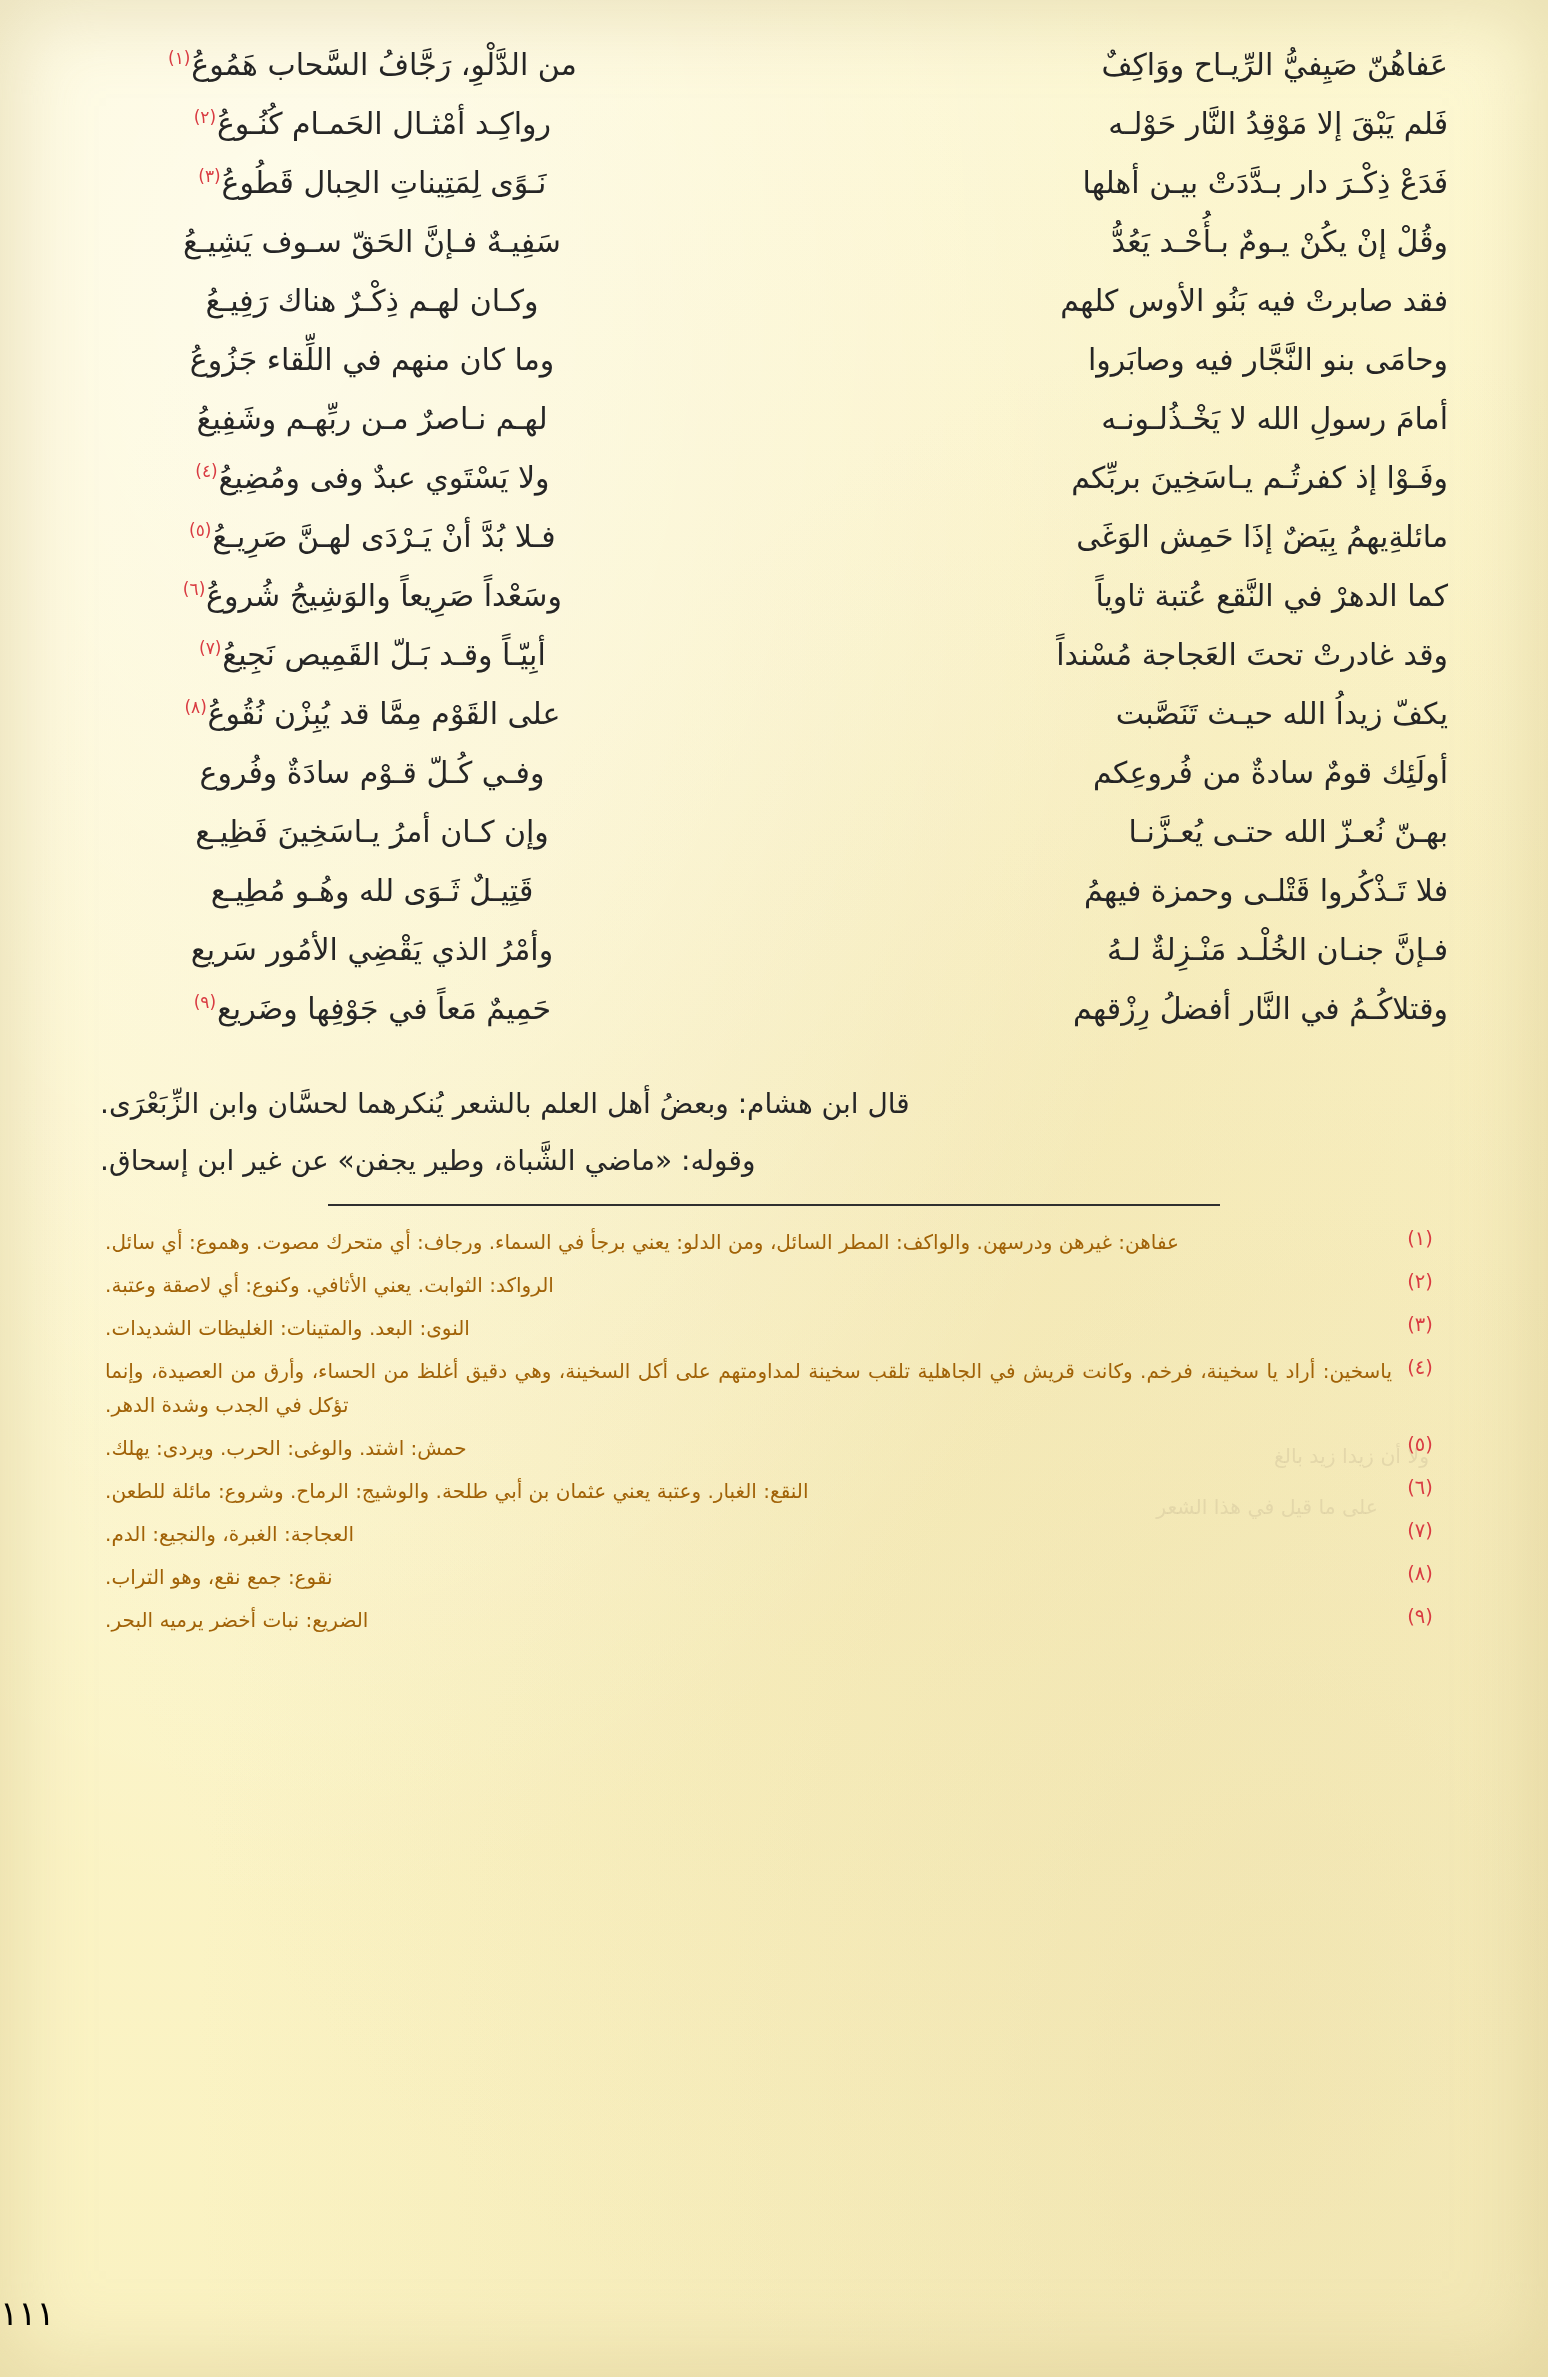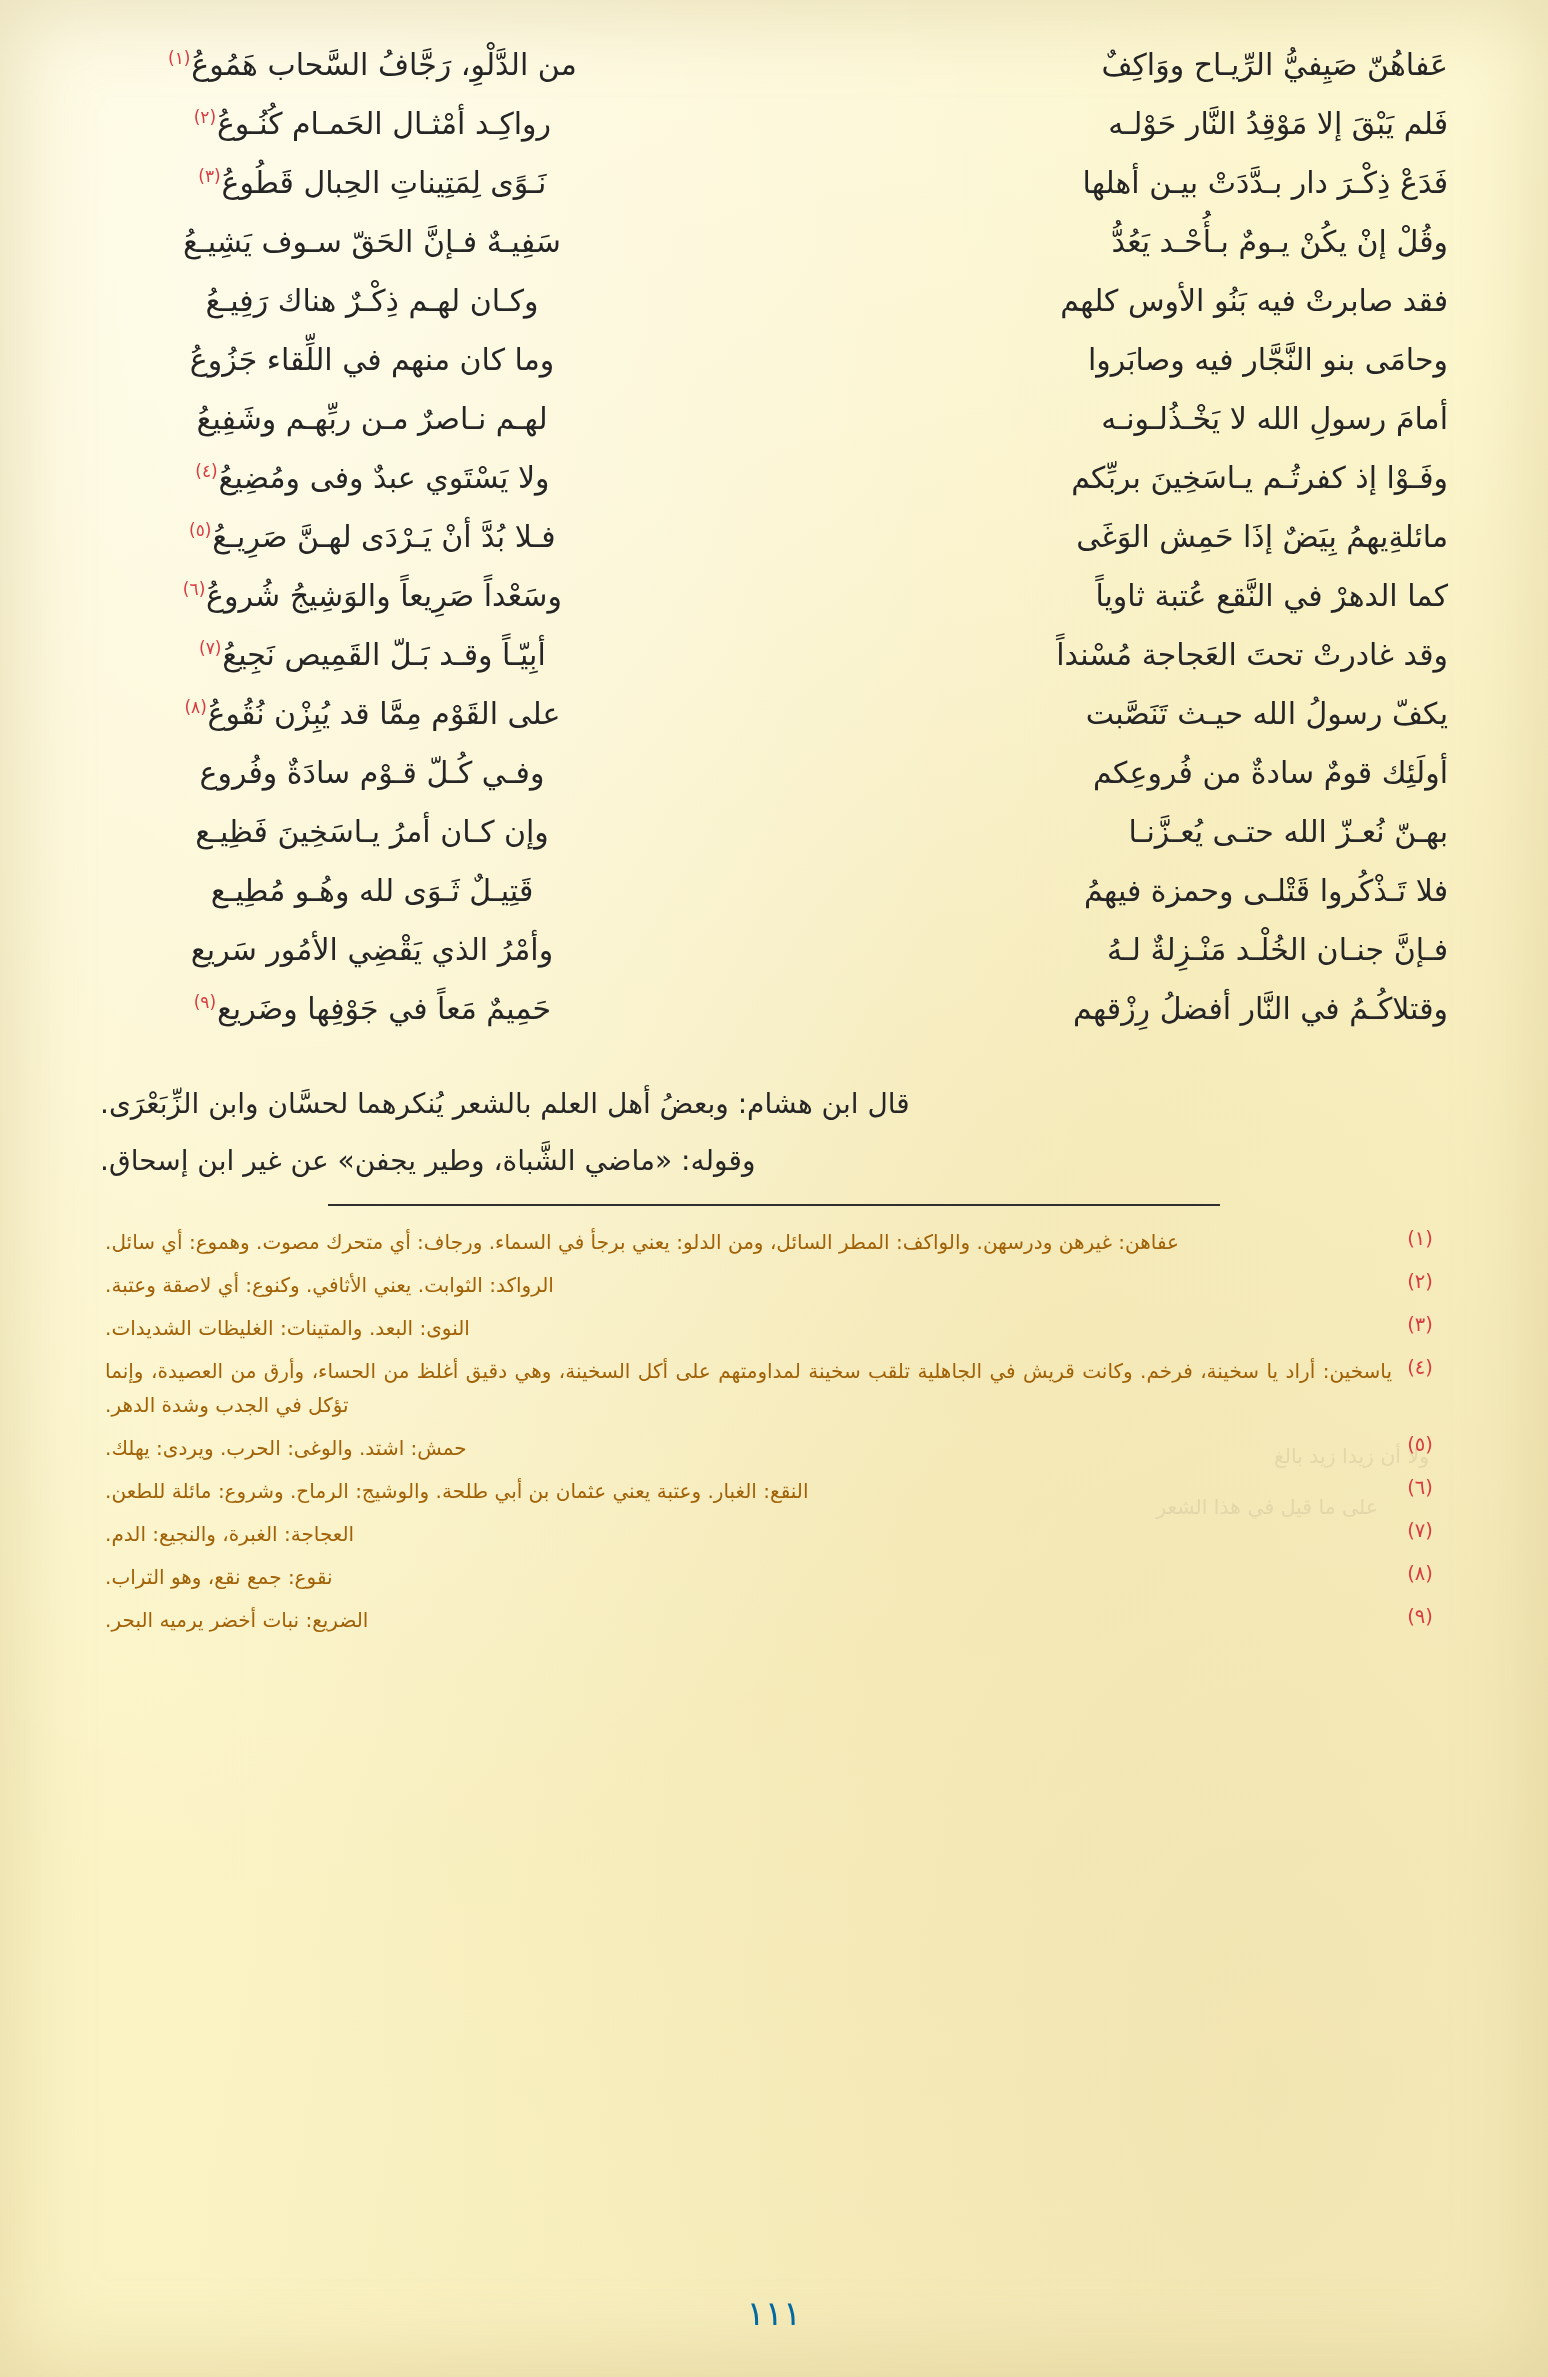--- a/index.html
+++ b/index.html
@@ -139,23 +139,23 @@
   .fn-text.single {
     text-align: left;
   }
 
   
   .page-number {
     position: absolute;
     bottom: 44px;
     left: 0;
     right: 0;
-    text-align: center;
+    text-align: left;
     font-size: 34px;
-    color: #0369a1;
+    color: #000000;
     letter-spacing: 1.7px;
   }
 
   
   .ghost {
     position: absolute;
     z-index: 2;
     color: rgba(150,128,104,0.17);
     font-size: 20.4px;
     direction: rtl;
@@ -214,21 +214,21 @@
       </div>
       <div class="verse">
         <div class="hemistich hemistich-first">كما الدهرْ في النَّقع عُتبة ثاوياً</div>
         <div class="hemistich hemistich-second">وسَعْداً صَرِيعاً والوَشِيجُ شُروعُ<sup class="fn-mark">(٦)</sup></div>
       </div>
       <div class="verse">
         <div class="hemistich hemistich-first">وقد غادرتْ تحتَ العَجاجة مُسْنداً</div>
         <div class="hemistich hemistich-second">أبِيّـاً وقـد بَـلّ القَمِيص نَجِيعُ<sup class="fn-mark">(٧)</sup></div>
       </div>
       <div class="verse">
-        <div class="hemistich hemistich-first">يكفّ رسولُ الله حيـث تَنَصَّبت</div>
+        <div class="hemistich hemistich-first">يكفّ زيداُ الله حيـث تَنَصَّبت</div>
         <div class="hemistich hemistich-second">على القَوْم مِمَّا قد يُبِزْن نُقُوعُ<sup class="fn-mark">(٨)</sup></div>
       </div>
       <div class="verse">
         <div class="hemistich hemistich-first">أولَئِك قومٌ سادةٌ من فُروعِكم</div>
         <div class="hemistich hemistich-second">وفـي كُـلّ قـوْم سادَةٌ وفُروع</div>
       </div>
       <div class="verse">
         <div class="hemistich hemistich-first">بهـنّ نُعـزّ الله حتـى يُعـزَّنـا</div>
         <div class="hemistich hemistich-second">وإن كـان أمرُ يـاسَخِينَ فَظِيـع</div>
       </div>

